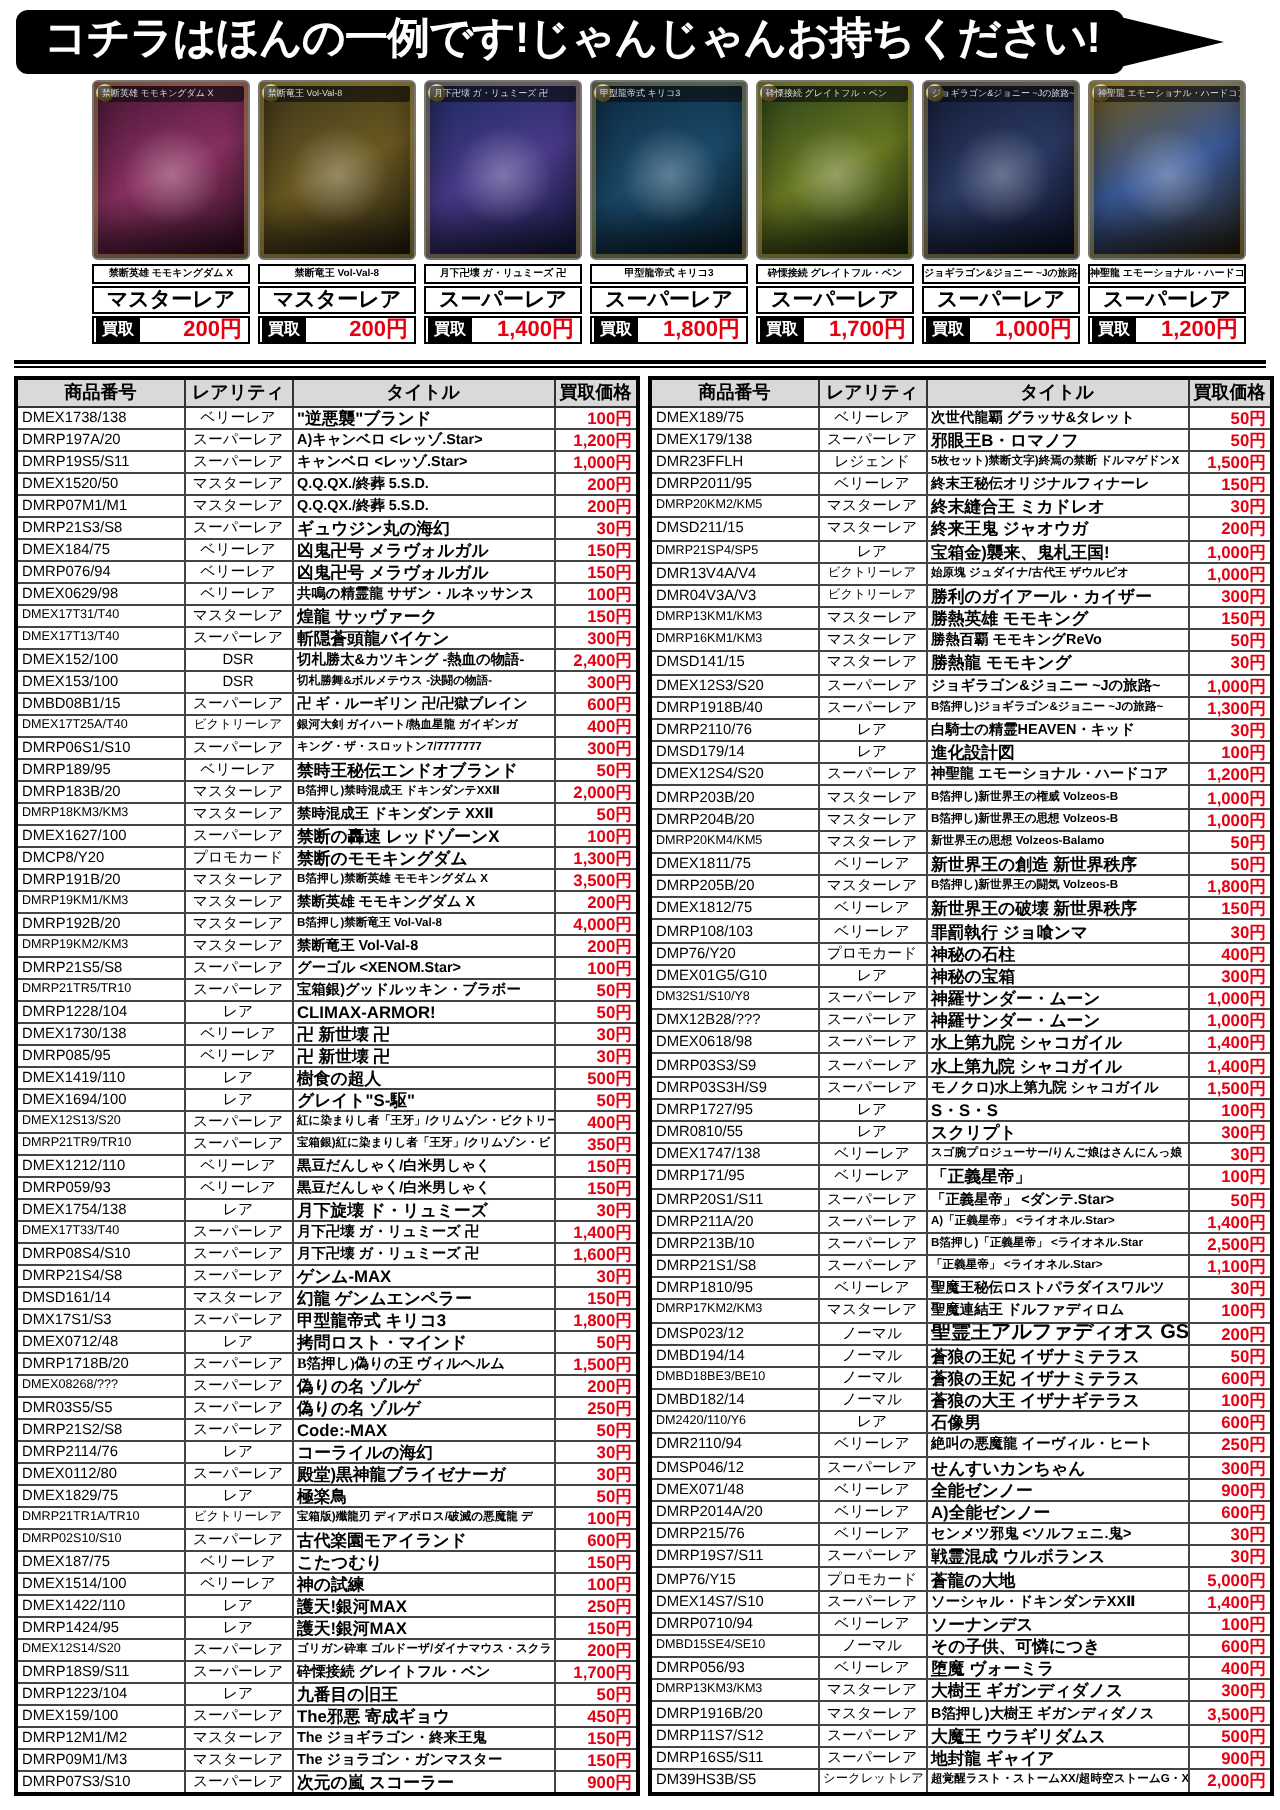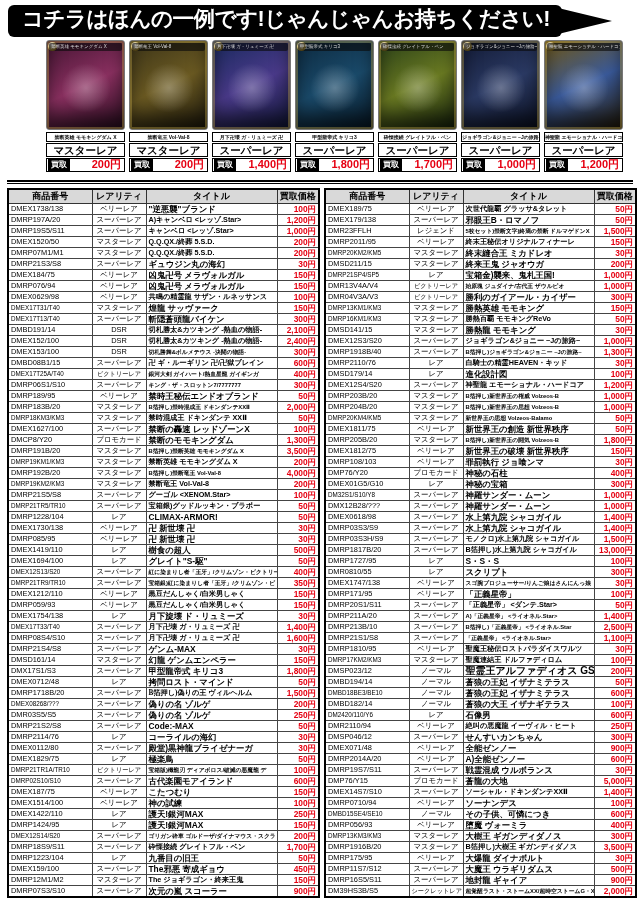--- a/index.html
+++ b/index.html
@@ -217,26 +217,20 @@
           <td class="c-title">煌龍 サッヴァーク</td>
           <td class="c-price">150円</td>
         </tr>
         <tr>
           <td class="c-code" style="font-size: 6.3px;">DMEX17T13/T40</td>
           <td class="c-rarity">スーパーレア</td>
           <td class="c-title">斬隠蒼頭龍バイケン</td>
           <td class="c-price">300円</td>
         </tr>
         <tr>
-          <td class="c-code">DMBD191/14</td>
-          <td class="c-rarity">DSR</td>
-          <td class="c-title" style="font-size: 7.2px;">切札勝太&amp;カツキング -熱血の物語-</td>
-          <td class="c-price">2,100円</td>
-        </tr>
-        <tr>
           <td class="c-code">DMEX152/100</td>
           <td class="c-rarity">DSR</td>
           <td class="c-title" style="font-size: 7.2px;">切札勝太&amp;カツキング -熱血の物語-</td>
           <td class="c-price">2,400円</td>
         </tr>
         <tr>
           <td class="c-code">DMEX153/100</td>
           <td class="c-rarity">DSR</td>
           <td class="c-title" style="font-size: 5.8px;">切札勝舞&amp;ボルメテウス -決闘の物語-</td>
           <td class="c-price">300円</td>
@@ -520,20 +514,26 @@
         <tr>
           <td class="c-code">DMEX159/100</td>
           <td class="c-rarity">スーパーレア</td>
           <td class="c-title">The邪悪 寄成ギョウ</td>
           <td class="c-price">450円</td>
         </tr>
         <tr>
           <td class="c-code">DMRP12M1/M2</td>
           <td class="c-rarity">マスターレア</td>
           <td class="c-title" style="font-size: 7.2px;">The ジョギラゴン・終来王鬼</td>
+          <td class="c-price">150円</td>
+        </tr>
+        <tr>
+          <td class="c-code">DMRP09M1/M3</td>
+          <td class="c-rarity">マスターレア</td>
+          <td class="c-title" style="font-size: 7.2px;">The ジョラゴン・ガンマスター</td>
           <td class="c-price">150円</td>
         </tr>
         <tr>
           <td class="c-code">DMRP07S3/S10</td>
           <td class="c-rarity">スーパーレア</td>
           <td class="c-title">次元の嵐 スコーラー</td>
           <td class="c-price">900円</td>
         </tr>
       </tbody>
   </table>
@@ -733,26 +733,20 @@
           <td class="c-title">水上第九院 シャコガイル</td>
           <td class="c-price">1,400円</td>
         </tr>
         <tr>
           <td class="c-code">DMRP03S3H/S9</td>
           <td class="c-rarity">スーパーレア</td>
           <td class="c-title" style="font-size: 7.2px;">モノクロ)水上第九院 シャコガイル</td>
           <td class="c-price">1,500円</td>
         </tr>
         <tr>
-          <td class="c-code">DMRP1817B/20</td>
-          <td class="c-rarity">スーパーレア</td>
-          <td class="c-title" style="font-size: 7.2px;">B箔押し)水上第九院 シャコガイル</td>
-          <td class="c-price">13,000円</td>
-        </tr>
-        <tr>
           <td class="c-code">DMRP1727/95</td>
           <td class="c-rarity">レア</td>
           <td class="c-title">S・S・S</td>
           <td class="c-price">100円</td>
         </tr>
         <tr>
           <td class="c-code">DMR0810/55</td>
           <td class="c-rarity">レア</td>
           <td class="c-title">スクリプト</td>
           <td class="c-price">300円</td>
@@ -853,20 +847,26 @@
           <td class="c-title">全能ゼンノー</td>
           <td class="c-price">900円</td>
         </tr>
         <tr>
           <td class="c-code">DMRP2014A/20</td>
           <td class="c-rarity">ベリーレア</td>
           <td class="c-title">A)全能ゼンノー</td>
           <td class="c-price">600円</td>
         </tr>
         <tr>
+          <td class="c-code">DMRP215/76</td>
+          <td class="c-rarity">ベリーレア</td>
+          <td class="c-title" style="font-size: 7.2px;">センメツ邪鬼 &lt;ソルフェニ.鬼&gt;</td>
+          <td class="c-price">30円</td>
+        </tr>
+        <tr>
           <td class="c-code">DMRP19S7/S11</td>
           <td class="c-rarity">スーパーレア</td>
           <td class="c-title">戦霊混成 ウルボランス</td>
           <td class="c-price">30円</td>
         </tr>
         <tr>
           <td class="c-code">DMP76/Y15</td>
           <td class="c-rarity">プロモカード</td>
           <td class="c-title">蒼龍の大地</td>
           <td class="c-price">5,000円</td>
@@ -899,26 +899,20 @@
           <td class="c-code" style="font-size: 6.3px;">DMRP13KM3/KM3</td>
           <td class="c-rarity">マスターレア</td>
           <td class="c-title">大樹王 ギガンディダノス</td>
           <td class="c-price">300円</td>
         </tr>
         <tr>
           <td class="c-code">DMRP1916B/20</td>
           <td class="c-rarity">マスターレア</td>
           <td class="c-title" style="font-size: 7.2px; margin-top: 26px;">B箔押し)大樹王 ギガンディダノス</td>
           <td class="c-price">3,500円</td>
-        </tr>
-        <tr>
-          <td class="c-code">DMRP175/95</td>
-          <td class="c-rarity">ベリーレア</td>
-          <td class="c-title">大爆龍 ダイナボルト</td>
-          <td class="c-price">30円</td>
         </tr>
         <tr>
           <td class="c-code">DMRP11S7/S12</td>
           <td class="c-rarity">スーパーレア</td>
           <td class="c-title">大魔王 ウラギリダムス</td>
           <td class="c-price">500円</td>
         </tr>
         <tr>
           <td class="c-code">DMRP16S5/S11</td>
           <td class="c-rarity">スーパーレア</td>

